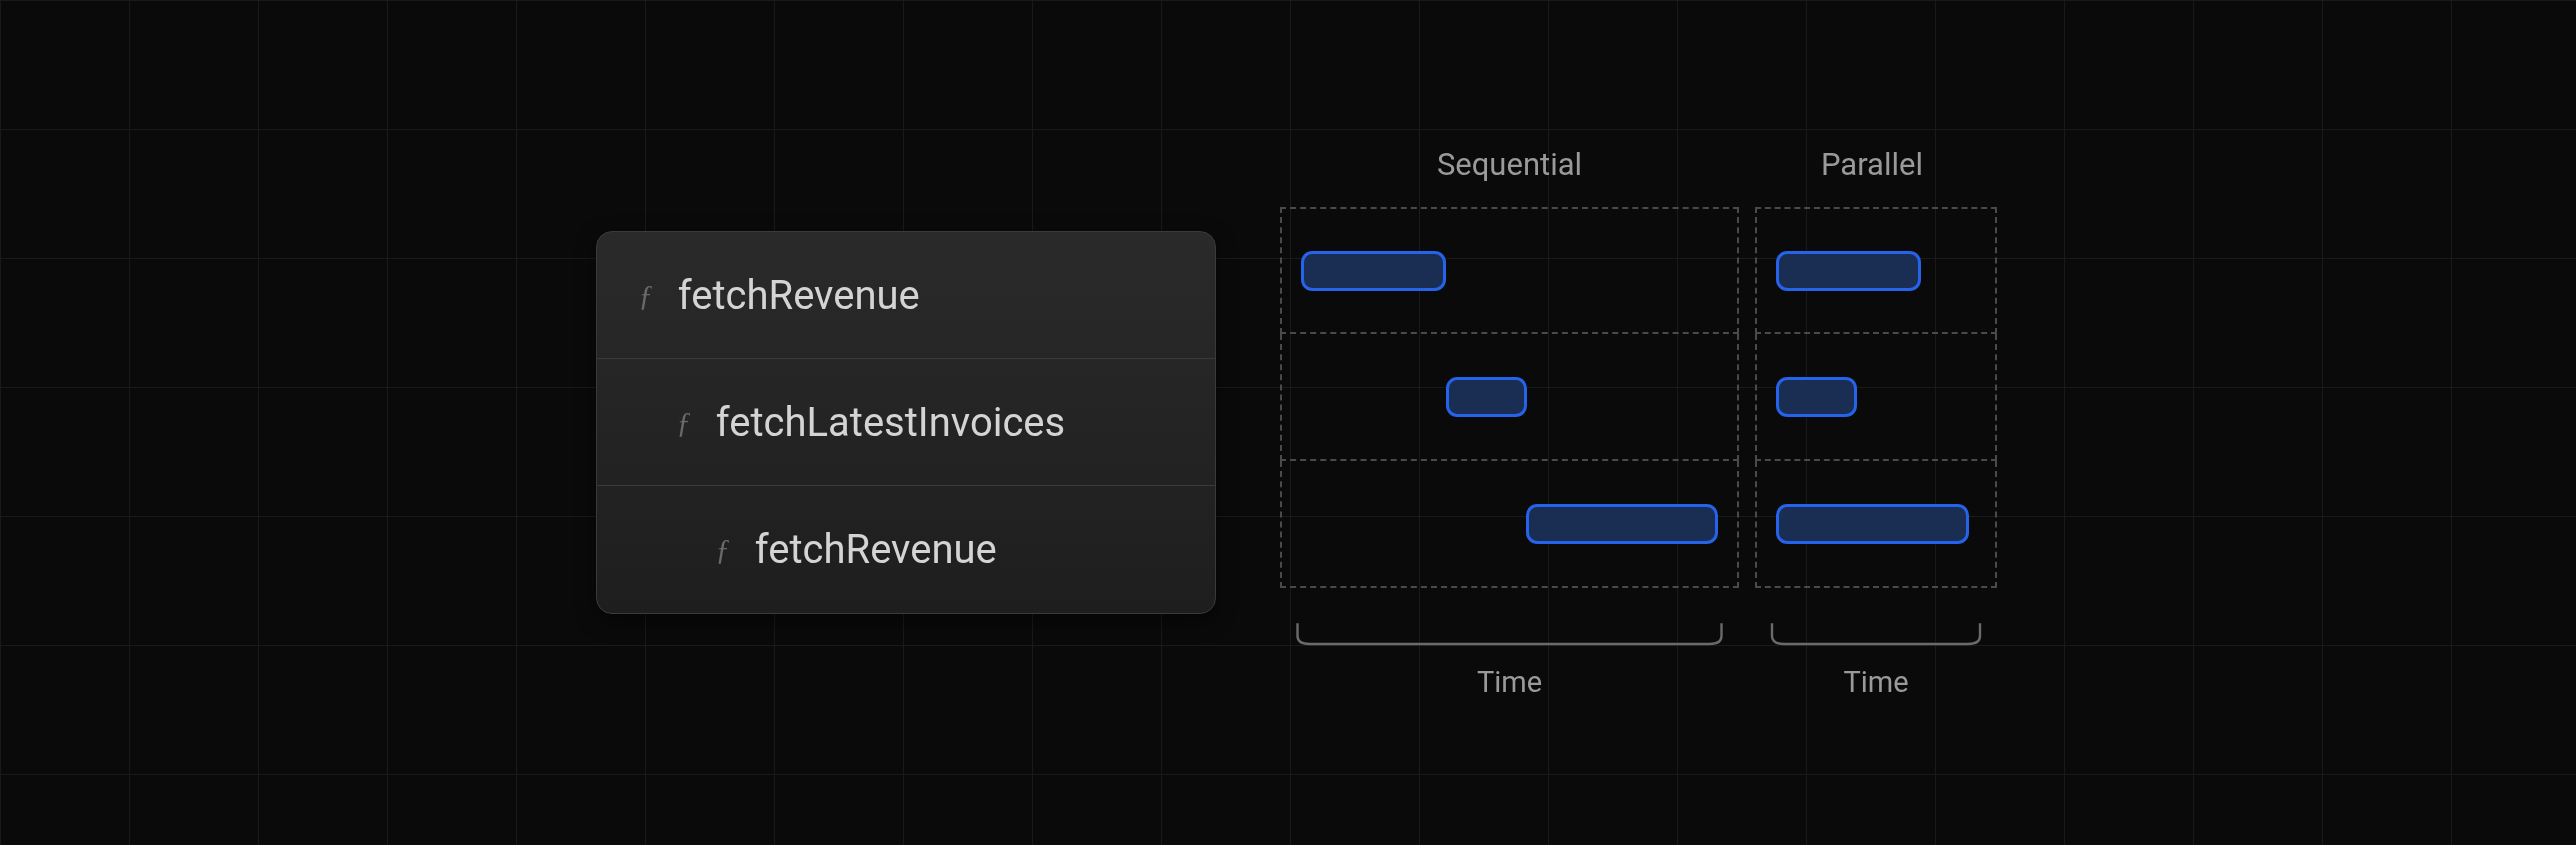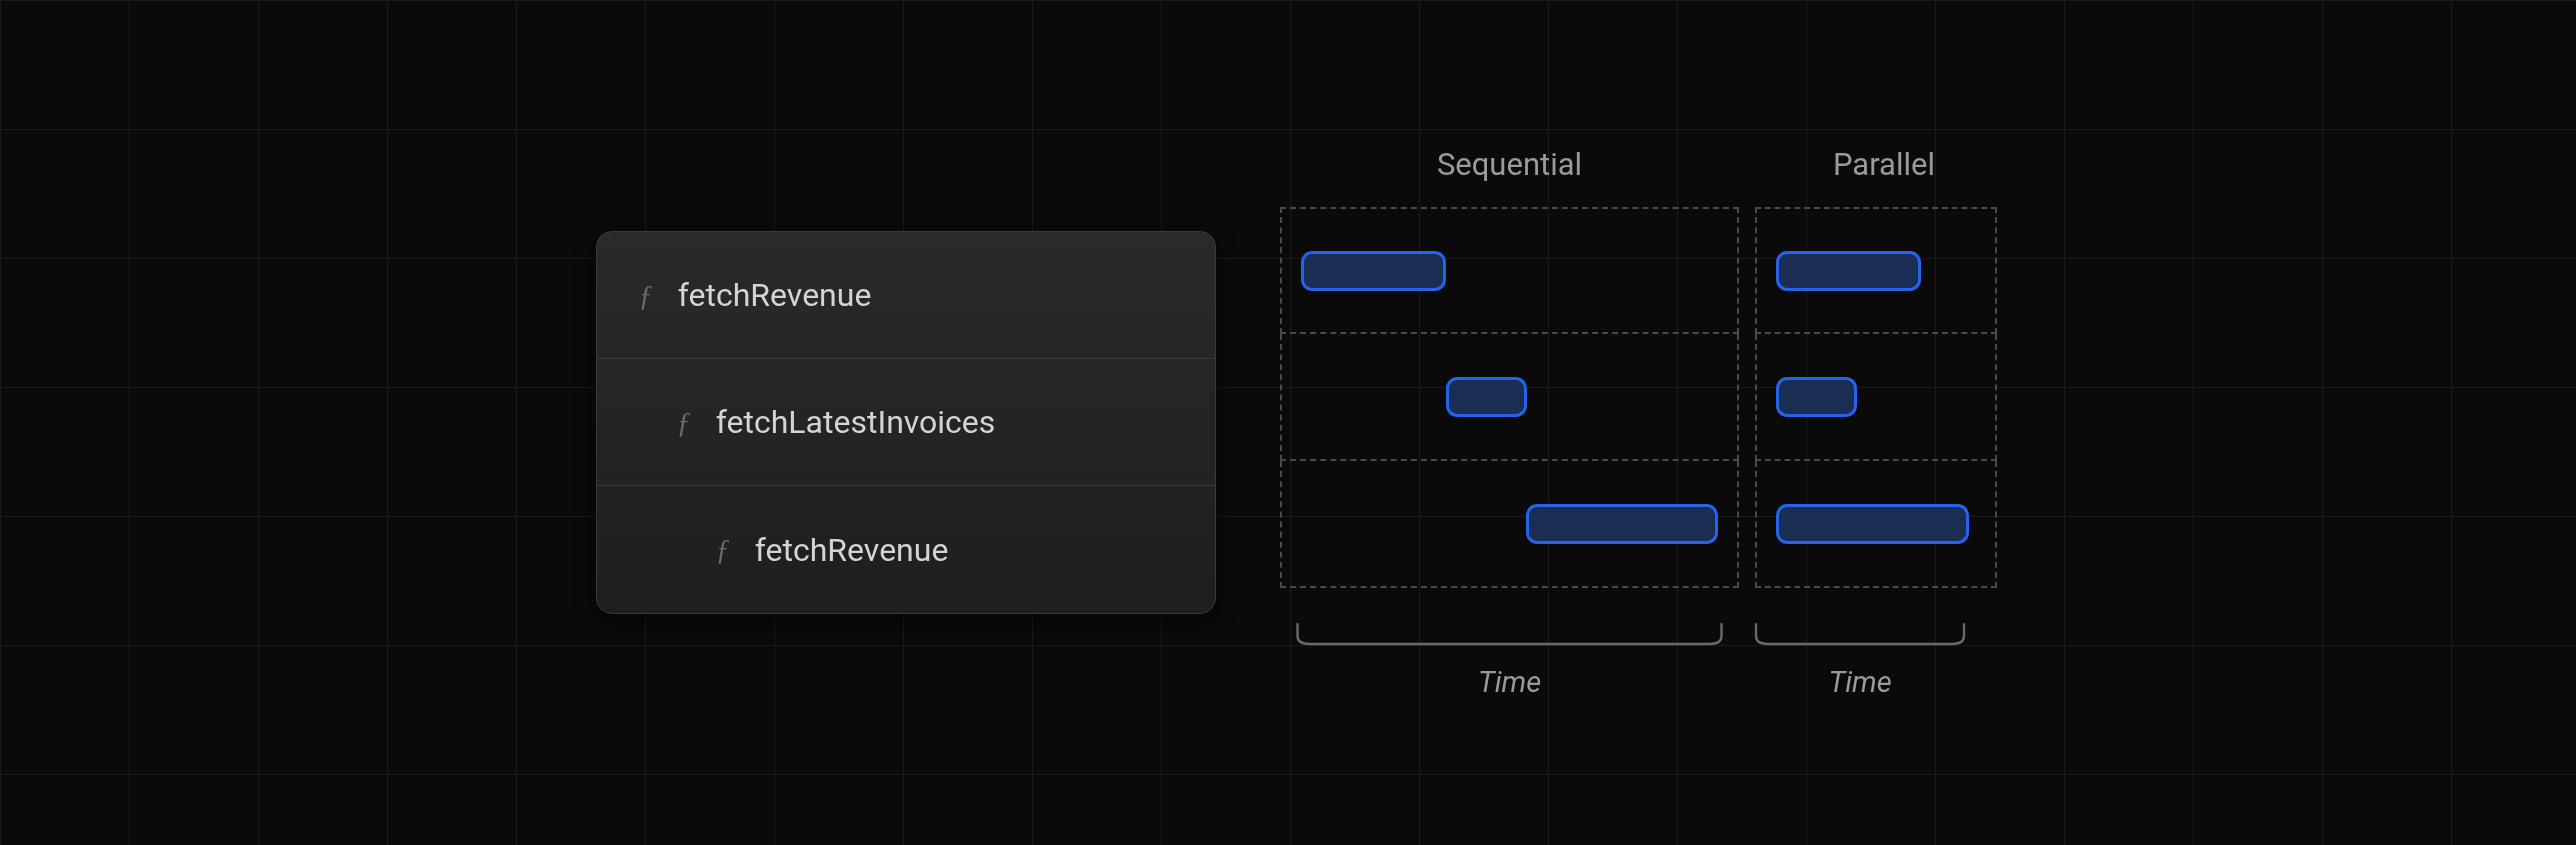--- a/index.html
+++ b/index.html
@@ -59,34 +59,34 @@
     color: #6a6a6a;
     font-size: 29px;
     font-style: italic;
     font-family: Georgia, serif;
     width: 19.3px;
     text-align: center;
   }
   
   .fn-name {
     color: #d4d4d4;
-    font-size: 32px;
+    font-size: 40px;
     font-weight: 400;
   }
   
   
   .timeline-section {
     display: flex;
     flex-direction: column;
     gap: 16px;
   }
   
   .timeline-headers {
     display: flex;
-    gap: 24px;
+    gap: 12px;
     margin-bottom: 8px;
   }
   
   .col-header {
     color: #9a9a9a;
     font-size: 31px;
     text-align: center;
   }
   .col-header.seq { width: 459px; }
   .col-header.par { width: 242px; text-align: center; }
@@ -125,22 +125,22 @@
   .seq .timeline-cell:nth-child(2) .bar { width: 81px; margin-left: 145px; }
   .seq .timeline-cell:nth-child(3) .bar { width: 193px; margin-left: 225px; }
   
   
   .par .timeline-cell:nth-child(1) .bar { width: 145px; }
   .par .timeline-cell:nth-child(2) .bar { width: 81px; }
   .par .timeline-cell:nth-child(3) .bar { width: 193px; }
   
   .bracket-row {
     display: flex;
+    gap: 16px;
     margin-top: 16px;
-    font-style: italic;
   }
   
   .bracket {
     display: flex;
     flex-direction: column;
     align-items: center;
     gap: 13px;
   }
   .bracket.seq { width: 459px; }
   .bracket.par { width: 242px; }

